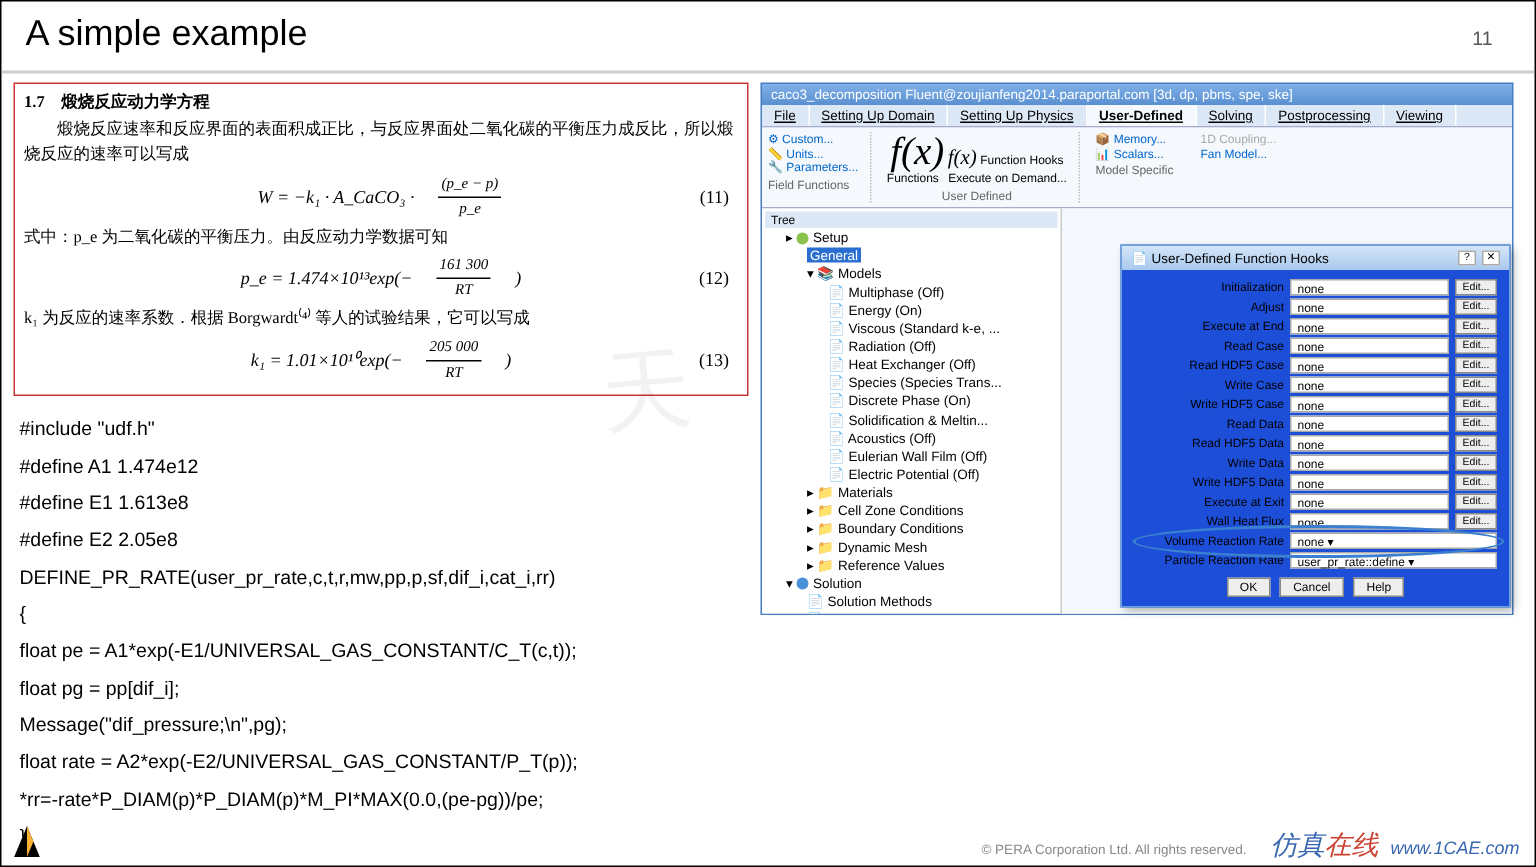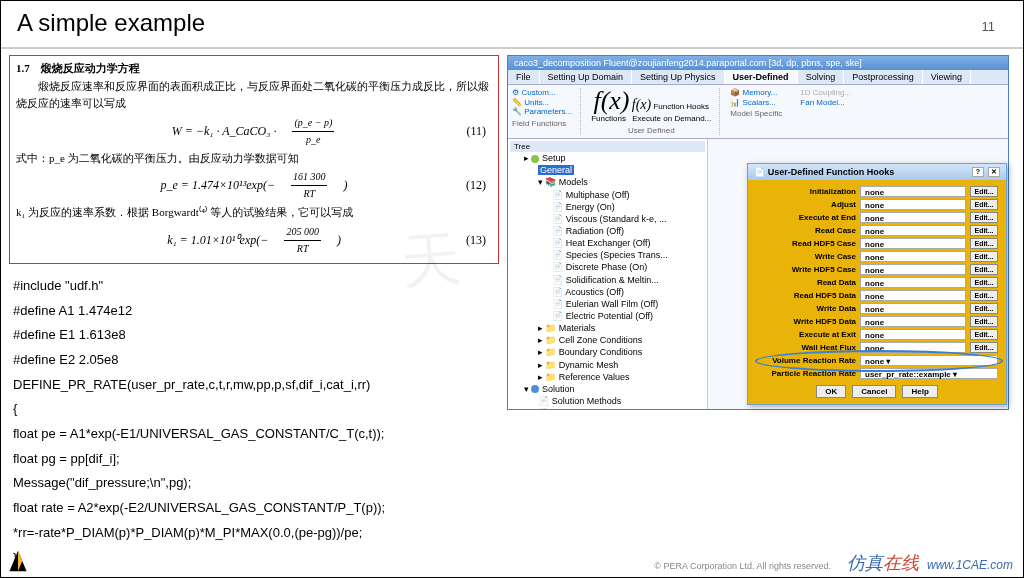--- a/index.html
+++ b/index.html
@@ -19,39 +19,39 @@
 .frac { display: inline-flex; flex-direction: column; text-align: center; vertical-align: middle; margin: 0 2px; }
 .frac .t { border-bottom: 1px solid #000; padding: 0 2px; font-size: 10px; }
 .frac .b { padding: 0 2px; font-size: 10px; }
 
 .code-block { font-family: Arial, sans-serif; font-size: 13px; line-height: 1.9; margin-top: 10px; padding-left: 4px; }
 
 
 .app-window { border: 1px solid #4a7fbf; background: #e8eef8; font-size: 9px; }
 .app-titlebar { background: linear-gradient(#7fb0e8,#5a8fd0); color: #fff; padding: 2px 6px; font-size: 9px; }
 .app-menubar { display: flex; background: #dde8f6; border-bottom: 1px solid #aac; font-size: 9px; }
-.app-menubar span { padding: 2px 8px; border-right: 1px solid #fff; }
+.app-menubar span { padding: 2px 8px; border-right: 1px solid #fff; text-decoration: underline; }
 .app-menubar .active { background: #f5f8fc; font-weight: bold; }
 .ribbon { display: flex; background: #f5f8fc; padding: 3px 4px; border-bottom: 1px solid #aac; gap: 10px; font-size: 8px; line-height: 1.2; }
 .ribbon-group { border-right: 1px dotted #bbb; padding-right: 8px; }
 .ribbon-group .lbl { color: #06c; }
 .ribbon-group .glabel { color: #666; font-size: 8px; margin-top: 2px; display: block; }
 .fx-big { font-family: "Times New Roman", serif; font-style: italic; font-size: 26px; display: inline-block; line-height: 1; }
 .fx-small { font-family: "Times New Roman", serif; font-style: italic; font-size: 14px; display: inline-block; line-height: 1; }
 
 .panes { display: flex; background: #fff; }
 .tree-pane { width: 200px; border-right: 1px solid #ccc; font-size: 9px; padding: 2px; height: 270px; overflow: hidden; }
 .tree-header { background: #dde8f6; padding: 1px 4px; font-size: 8px; }
 .tree ul { list-style: none; padding-left: 14px; }
 .tree li { line-height: 1.35; white-space: nowrap; }
 .tree .sel { background: #2a6fd0; color: #fff; padding: 0 2px; }
 .dot { width: 8px; height: 8px; display: inline-block; border-radius: 50%; background: #8bc34a; margin-right: 3px; vertical-align: middle; }
 
 
-.dialog { position: absolute; top: 108px; left: 240px; width: 260px; border: 1px solid #6fa0d8; background: #eab308; font-size: 8px; box-shadow: 2px 2px 6px rgba(0,0,0,.3); font-weight: bold; }
+.dialog { position: absolute; top: 108px; left: 240px; width: 260px; border: 1px solid #6fa0d8; background: #1d4ed8; font-size: 8px; box-shadow: 2px 2px 6px rgba(0,0,0,.3); }
 .dialog .dlg-title { background: linear-gradient(#d4e6f9,#a8c9ed); padding: 3px 6px; font-size: 9px; display: flex; justify-content: space-between; align-items: center; }
 .dlg-icons { display: flex; gap: 4px; }
 .dlg-icons span { width: 12px; height: 10px; background: #fff; border: 1px solid #aaa; font-size: 7px; text-align: center; line-height: 8px; }
 .dialog .body { padding: 6px 8px; }
 .hook-row { display: flex; align-items: center; margin-bottom: 2px; gap: 4px; }
 .hook-row .hl { width: 100px; text-align: right; font-size: 8px; }
 .hook-row .hv { flex: 1; background: #fff; border: 1px solid #aaa; padding: 0 4px; font-size: 8px; height: 11px; line-height: 11px; }
 .hook-row .hb { width: 28px; font-size: 7px; border: 1px solid #888; background: #eee; text-align: center; height: 11px; line-height: 10px; }
 .dlg-buttons { display: flex; justify-content: center; gap: 6px; margin-top: 6px; }
 .dlg-buttons div { border: 1px solid #888; background: #eee; padding: 1px 8px; font-size: 8px; }
@@ -272,21 +272,21 @@
             <div class="hl">Wall Heat Flux</div>
             <div class="hv">none</div>
             <div class="hb">Edit...</div>
           </div>
           <div class="hook-row">
             <div class="hl">Volume Reaction Rate</div>
             <div class="hv">none ▾</div>
           </div>
           <div class="hook-row">
             <div class="hl">Particle Reaction Rate</div>
-            <div class="hv">user_pr_rate::example ▾</div>
+            <div class="hv">user_pr_rate::define ▾</div>
           </div>
           <div class="dlg-buttons">
             <div>OK</div>
             <div>Cancel</div>
             <div>Help</div>
           </div>
         </div>
     </div>
     <div class="highlight-ellipse"></div>
   </div>

